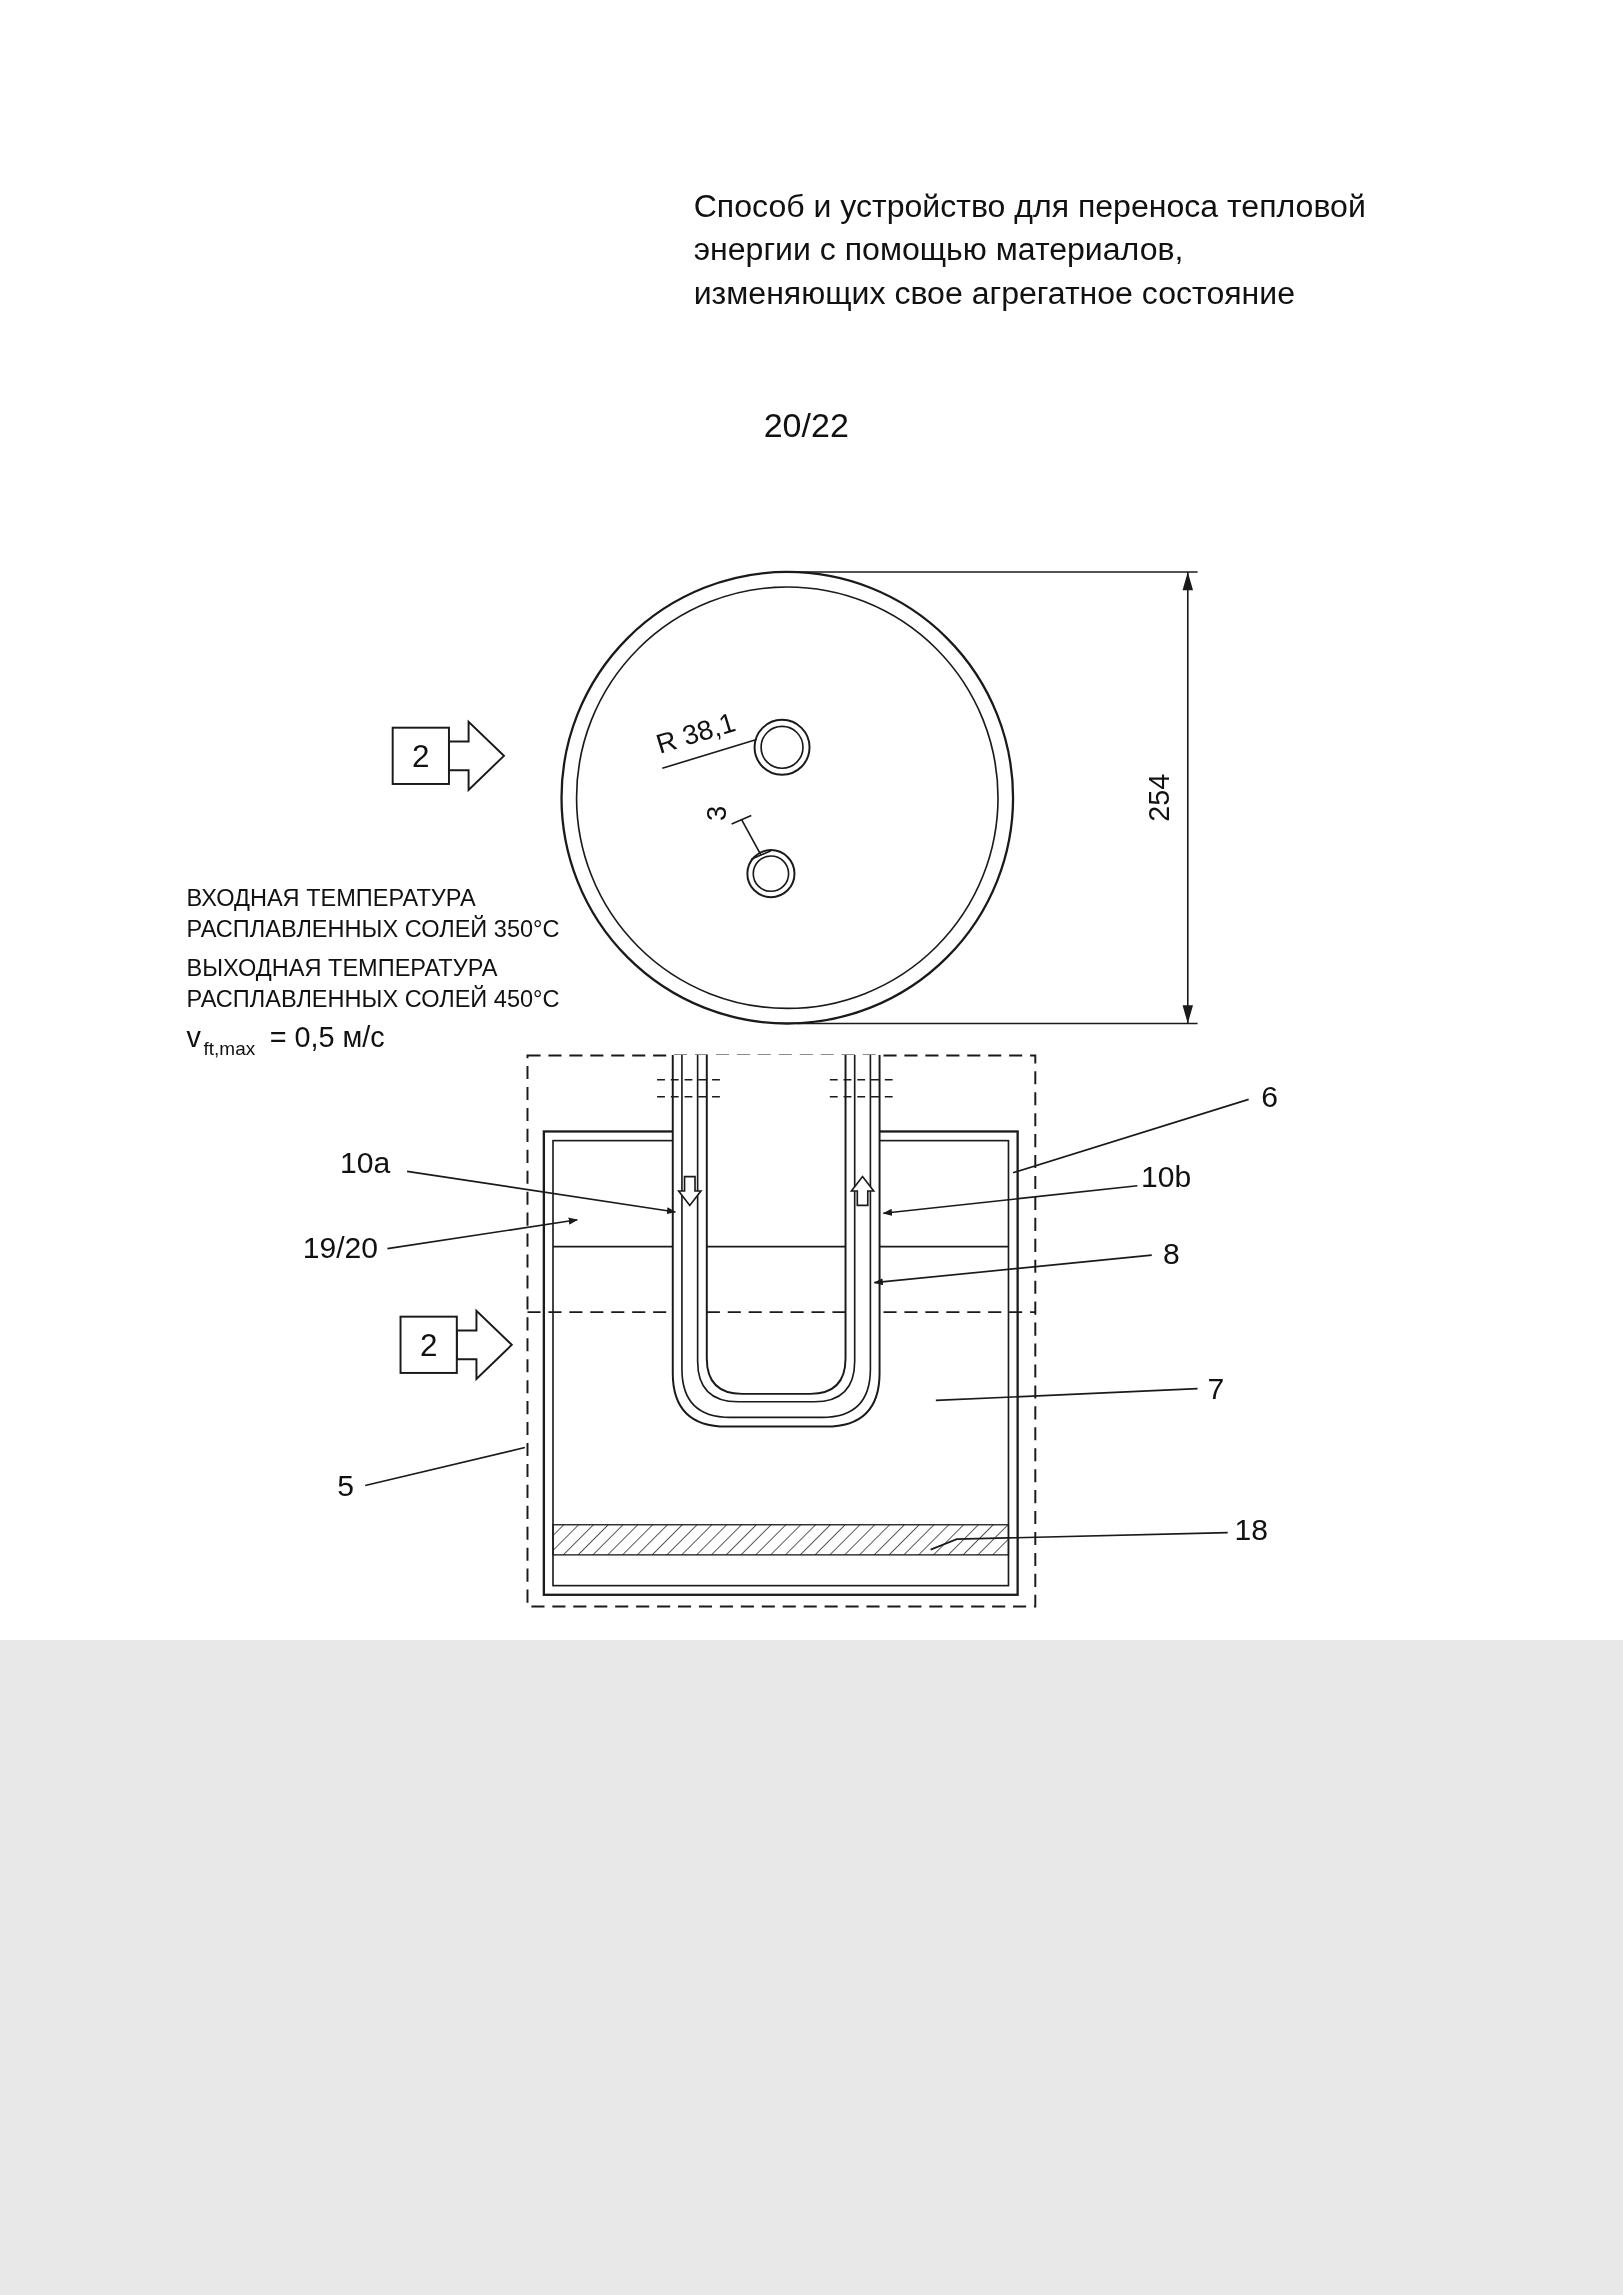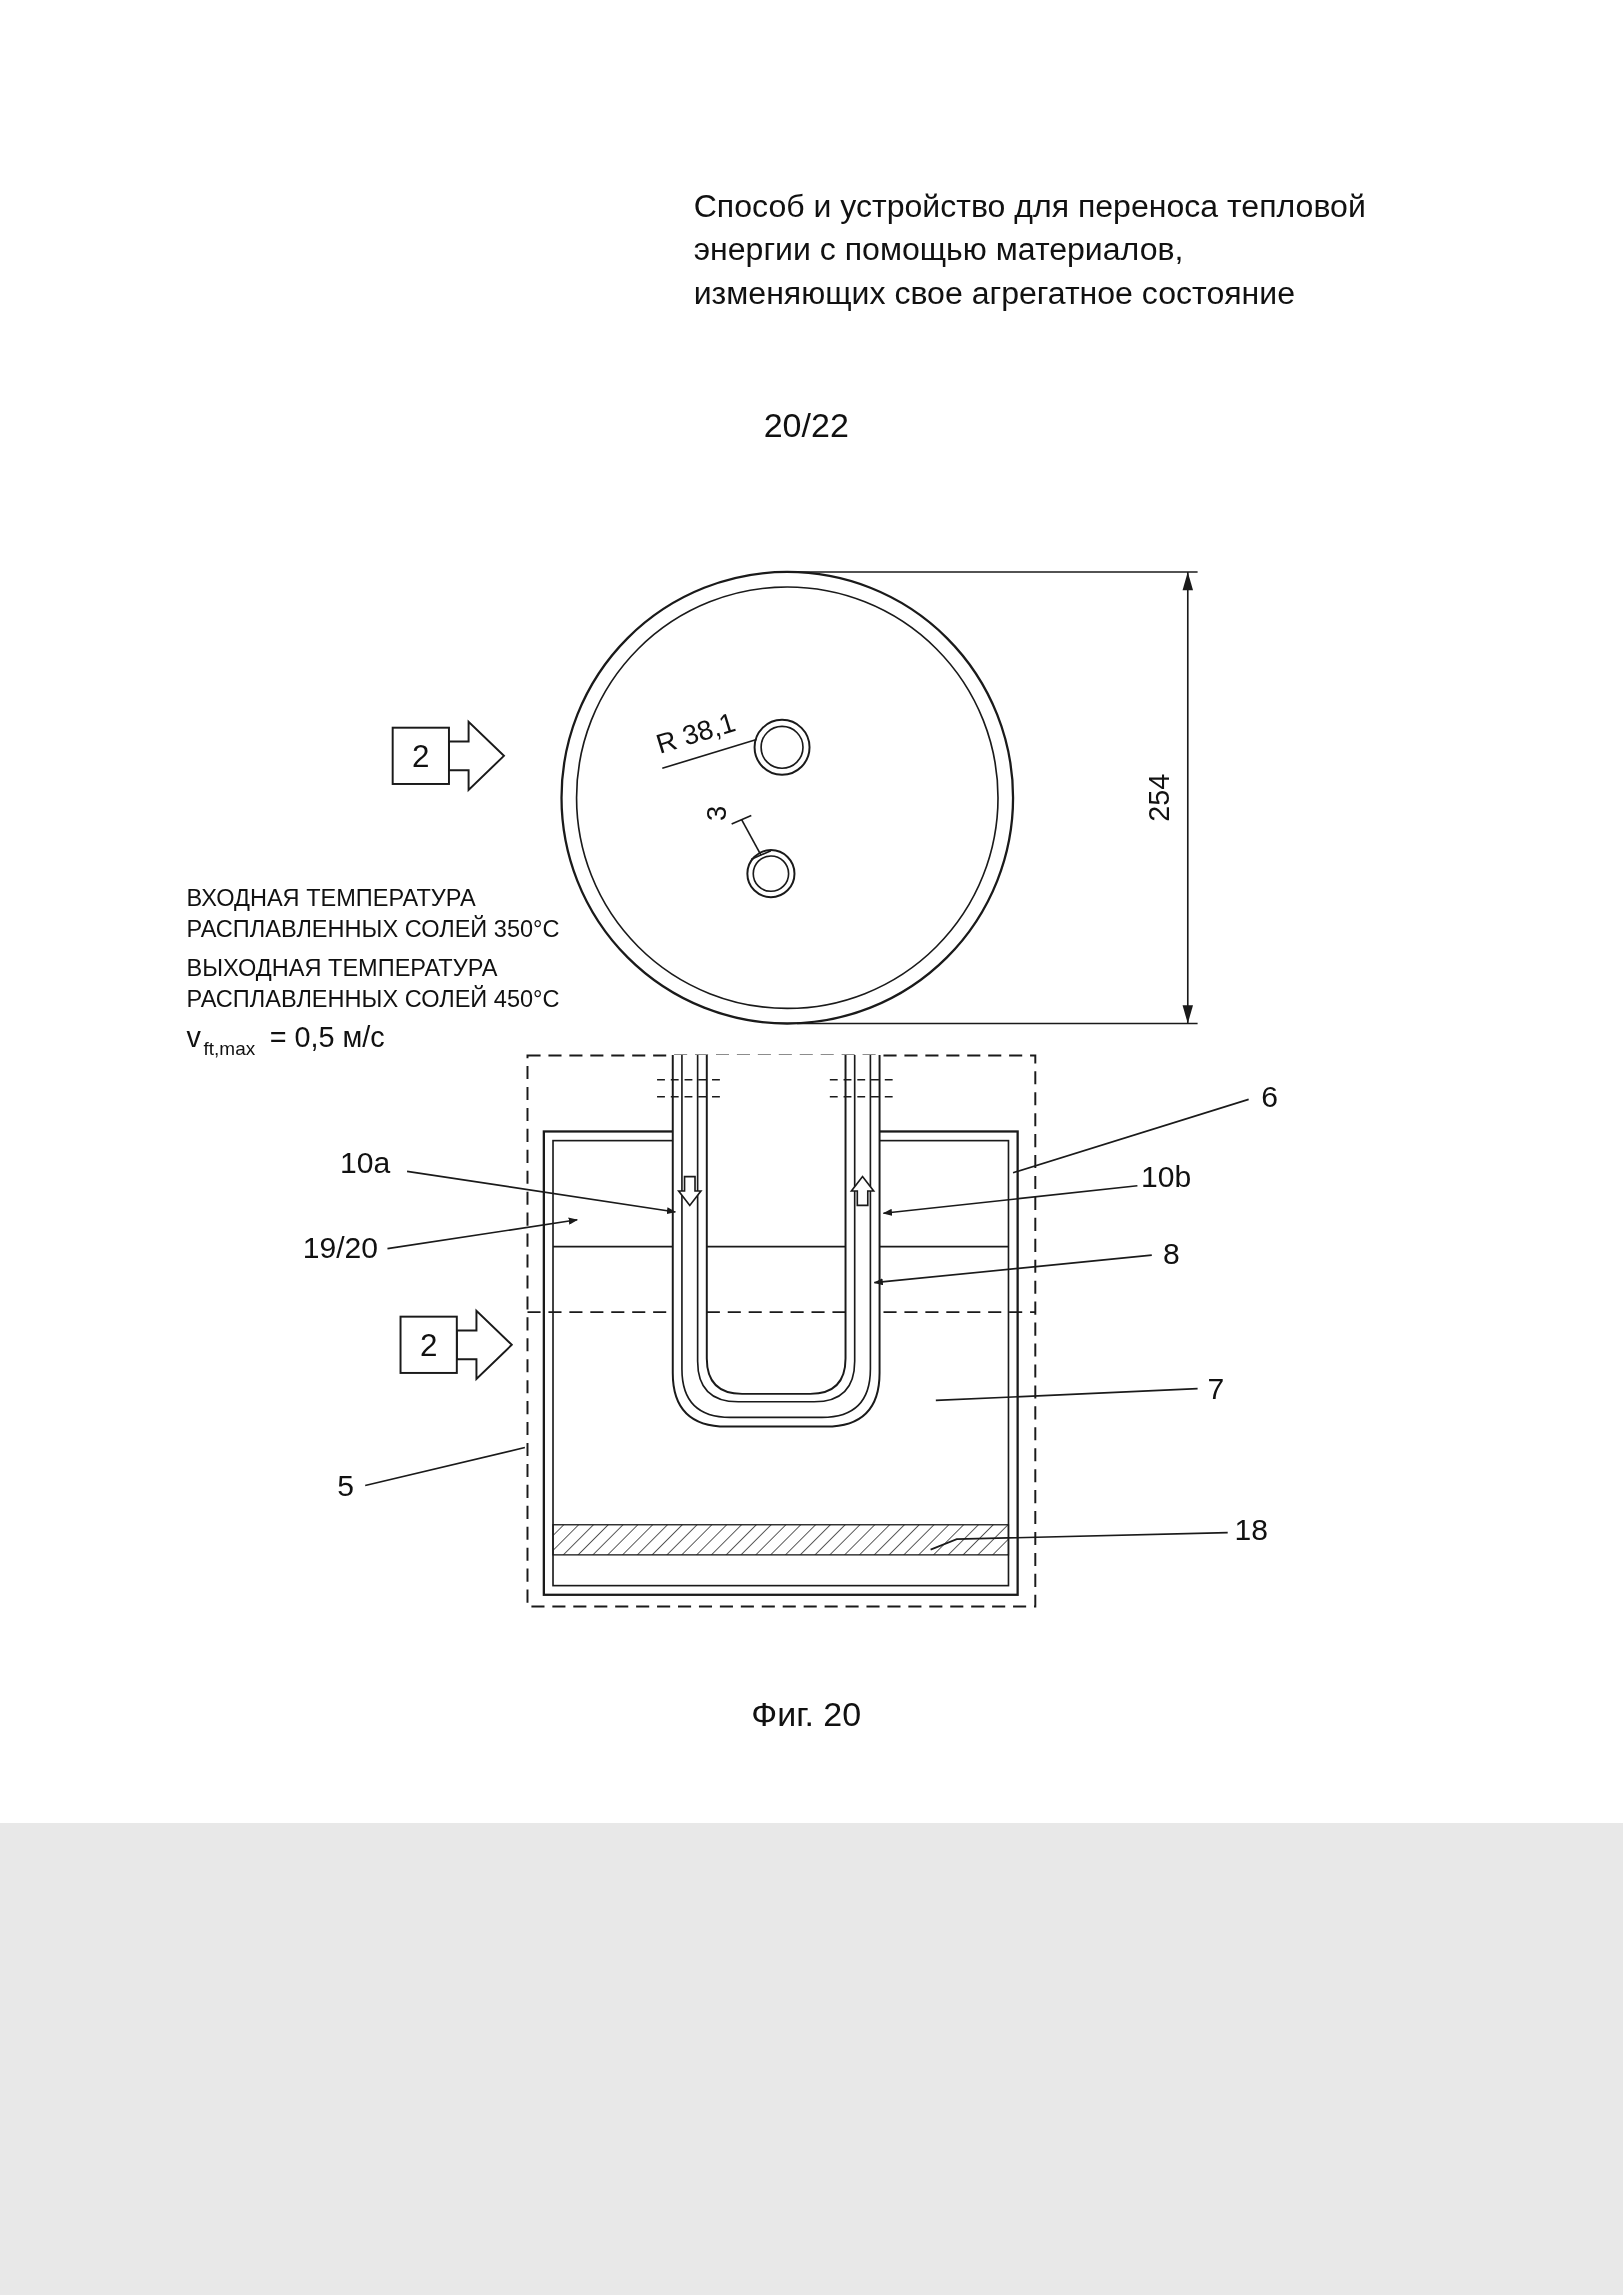--- a/index.html
+++ b/index.html
@@ -1,19 +1,19 @@
 <!DOCTYPE html>
 <html style="font-size:10.5px"><head>
 <meta charset="utf-8">
 <style>
   html, body { margin: 0; padding: 0; background: #e8e8e8; }
   .page {
     position: relative;
     width: 1623px;
-    height: 1823px;
+    height: 1640px;
     margin: 0 auto;
     background: #ffffff;
     overflow: hidden;
     font-family: "Liberation Sans", sans-serif;
   }
   svg.drawing { position: absolute; inset: 0; display: block; }
   svg.drawing text {
     font-family: "Liberation Sans", sans-serif;
     fill: #111111;
   }

